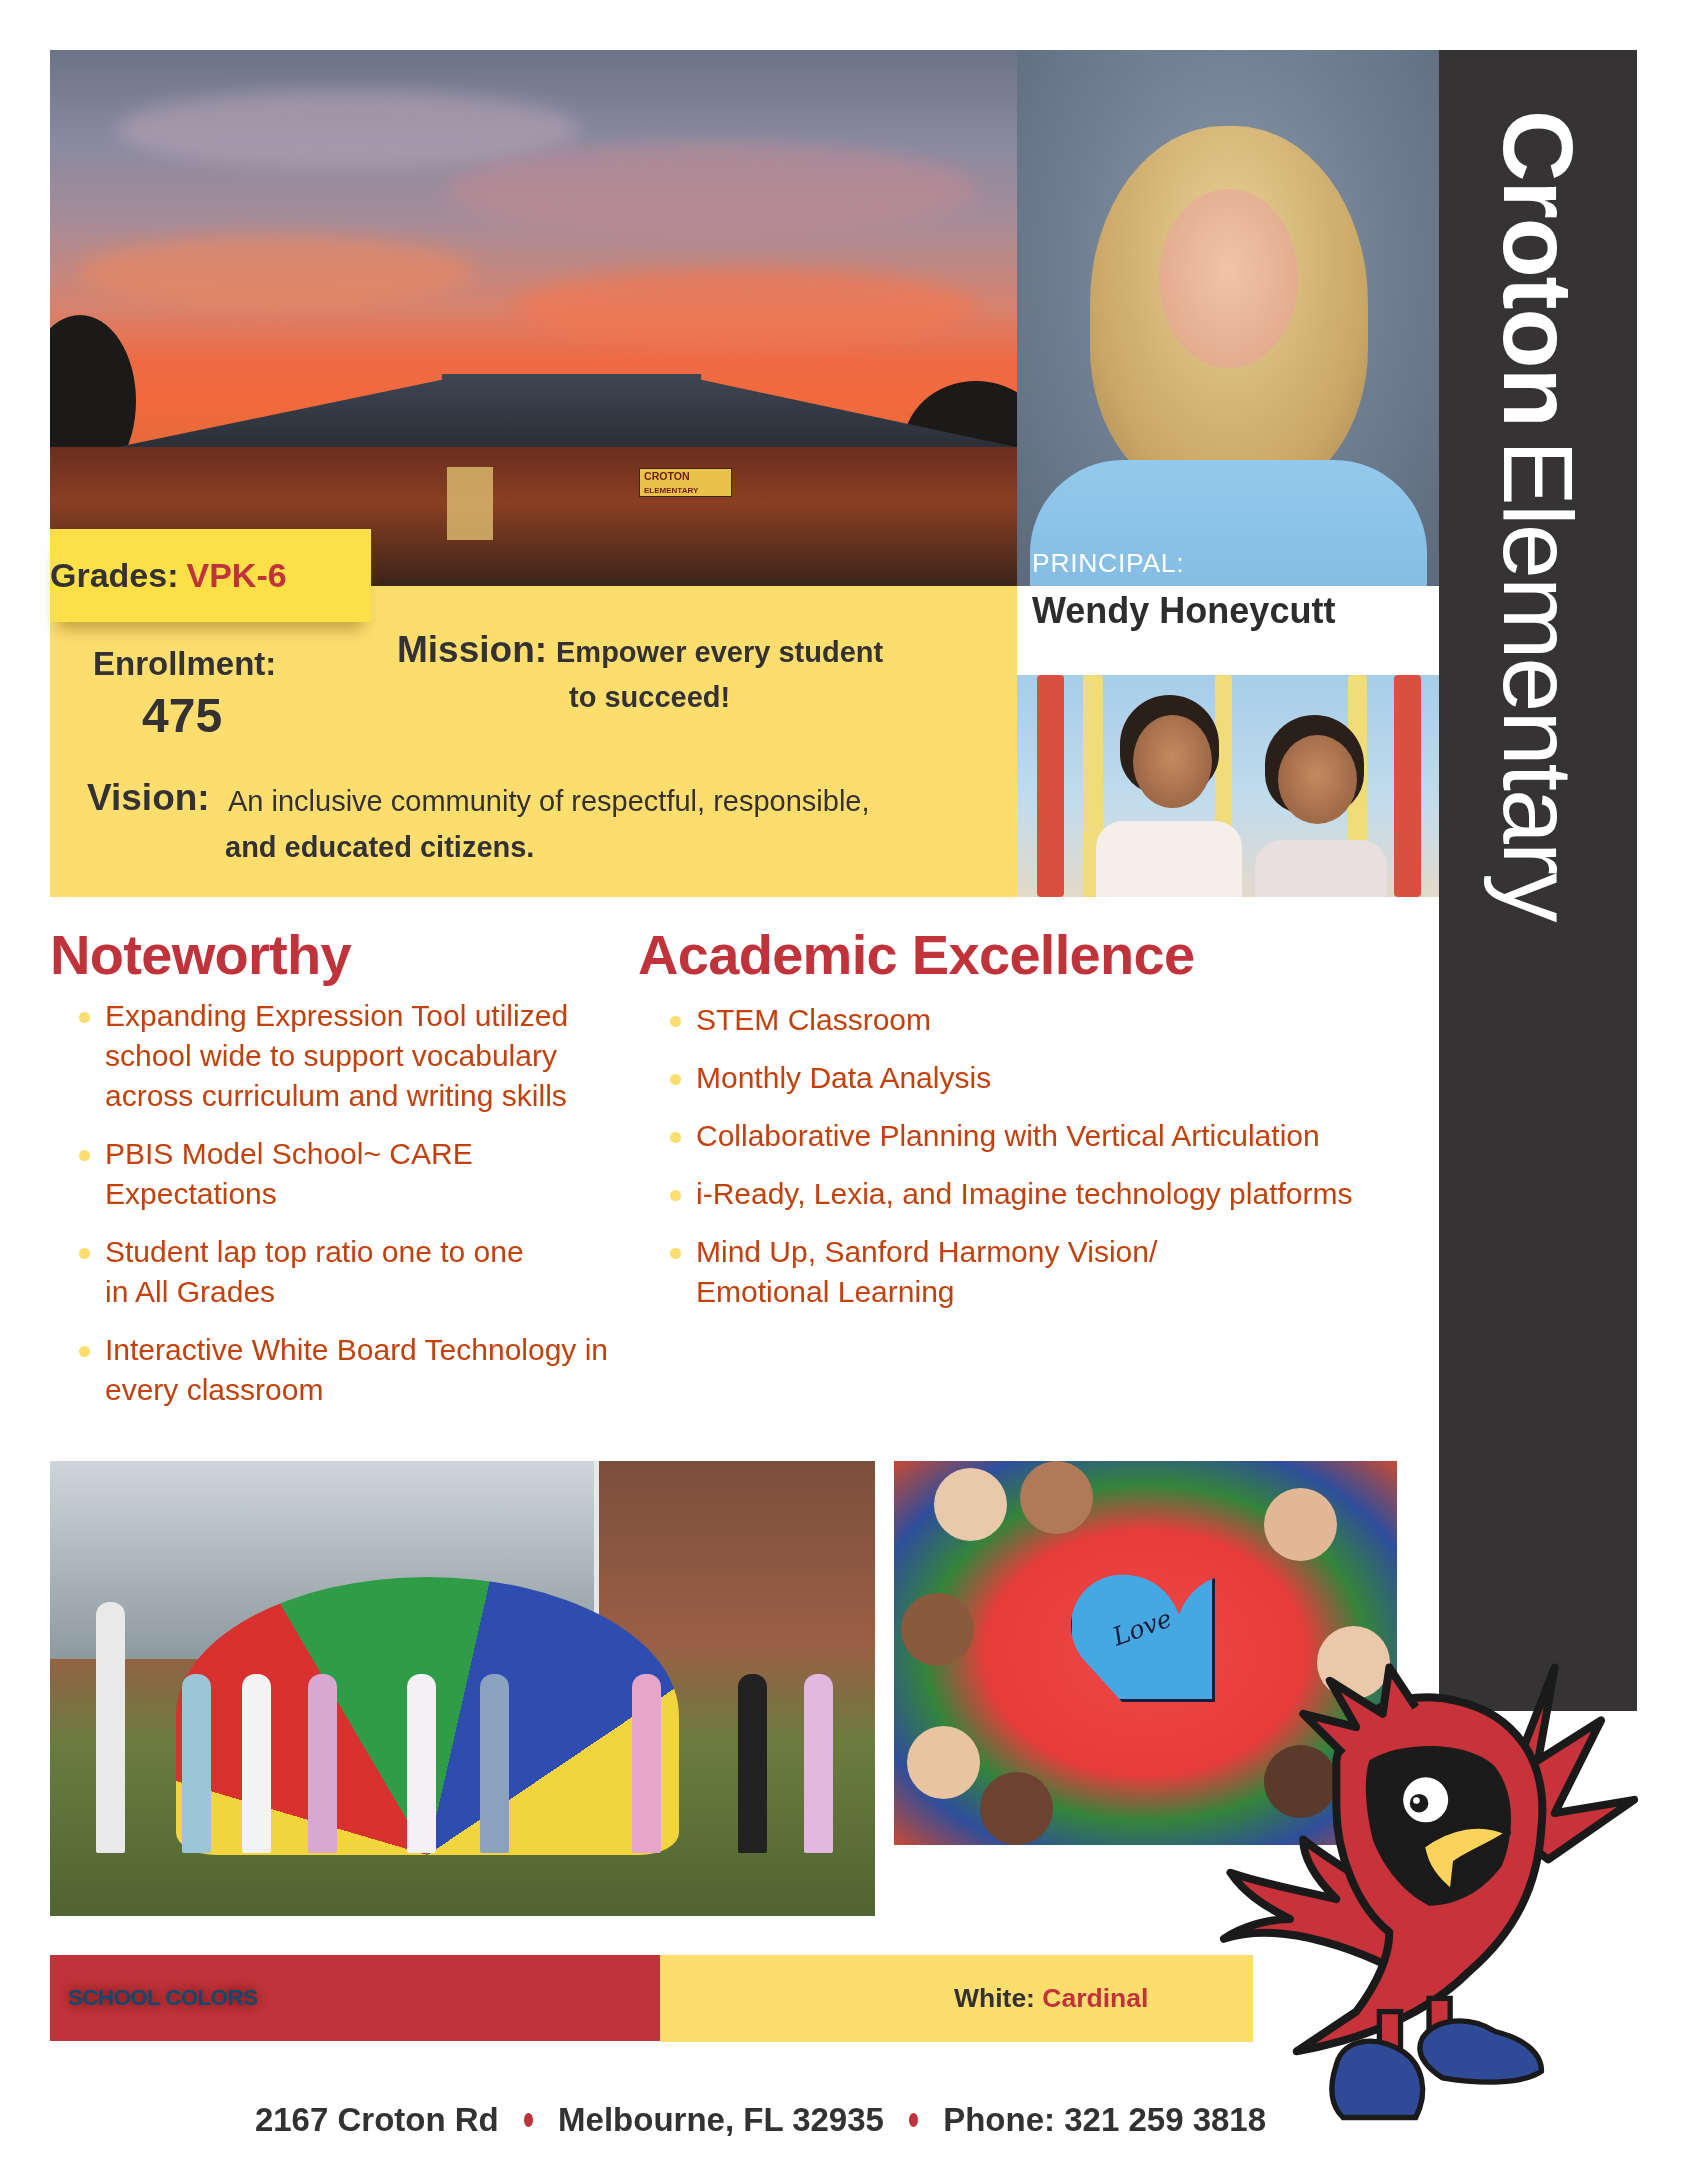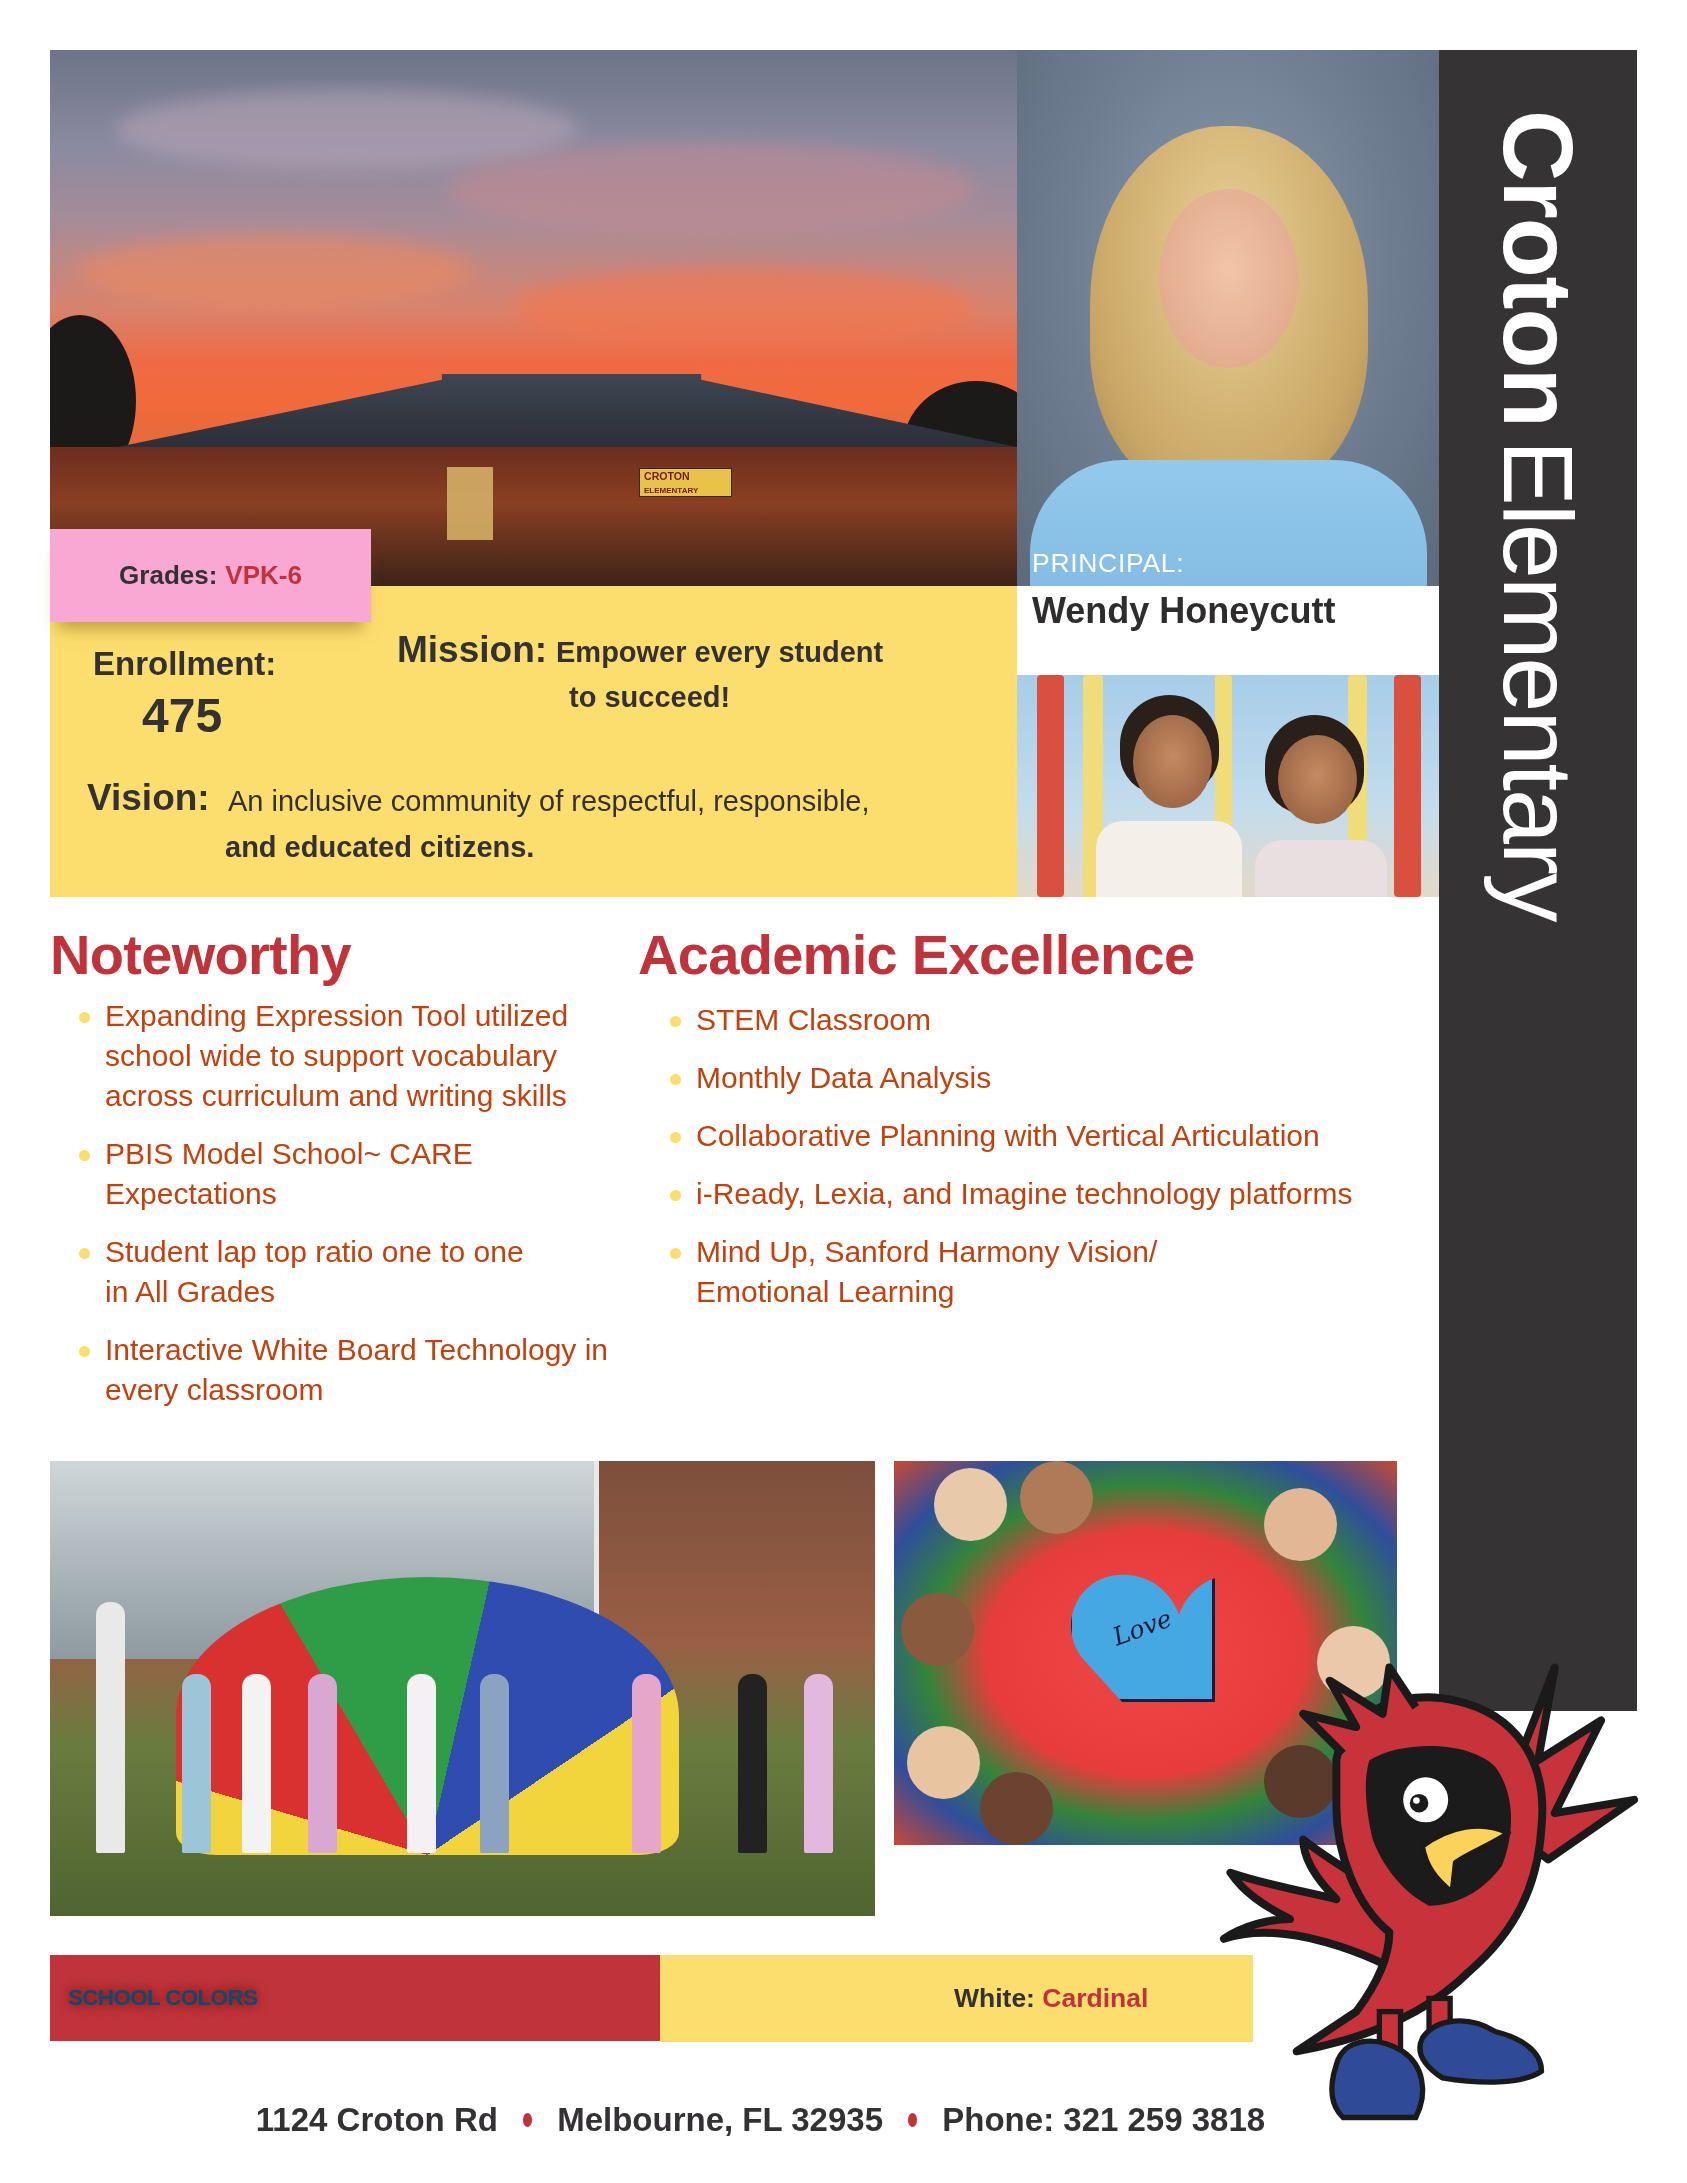--- a/index.html
+++ b/index.html
@@ -28,24 +28,24 @@
     }
     .hero .door { position: absolute; left: 397px; top: 417px; width: 46px; height: 73px; background: #d8b66a; opacity: .85; }
     .hero .sign {
       position: absolute; left: 589px; top: 418px; width: 93px; height: 29px; background: #e9c24a;
       font-size: 10.6px; font-weight: bold; color: #6b1d16; line-height: 13.2px; padding: 1.3px 4px; border: 1.3px solid #3c2419;
     }
     .hero .tree { position: absolute; background: #1b1a18; border-radius: 50%; }
 
     
     .grades-card {
-      left: 50px; top: 529px; width: 321px; height: 93px; background: #f9a8d4;
+      left: 50px; top: 529px; width: 321px; height: 93px; background: #fde047;
       box-shadow: 0 14.6px 14.6px -8px rgba(140,110,30,.55);
-      display: flex; align-items: center; justify-content: center;
-      font-size: 26px; font-weight: bold; z-index: 3;
+      display: flex; align-items: center; 
+      font-size: 34px; font-weight: bold; z-index: 3;
     }
     .grades-card .val { color: #c1333a; margin-left: 8px; }
 
     
     .info-box { left: 50px; top: 586px; width: 967px; height: 311px; background: #fcde6e; z-index: 1; }
     .enroll-label { left: 93px; top: 645px; font-size: 33px; font-weight: bold; z-index: 2; }
     .enroll-val { left: 142px; top: 688px; font-size: 48px; font-weight: bold; z-index: 2; }
     .mission-label { left: 397px; top: 629px; font-size: 37px; font-weight: bold; z-index: 2; }
     .mission-text { left: 556px; top: 636px; font-size: 29px; font-weight: bold; z-index: 2; }
     .mission-text2 { left: 569px; top: 681px; font-size: 29px; font-weight: bold; z-index: 2; }
@@ -249,21 +249,21 @@
 
 <div class="abs colors-bar"></div>
 <div class="abs colors-label">SCHOOL COLORS</div>
 <div class="abs mascot-bar"></div>
 <div class="abs mascot-label">
   <span>White:</span>
   <span class="val">Cardinal</span>
 </div>
 
 <div class="abs footer">
-  <span>1124 Croton Rd</span>
+  <span>2167 Croton Rd</span>
   <span class="dot"></span>
   <span>Melbourne, FL 32935</span>
   <span class="dot"></span>
   <span>Phone: 321 259 3818</span>
 </div>
 
 <svg class="abs cardinal" viewBox="0 0 680 760" xmlns="http://www.w3.org/2000/svg">
 
   <path d="M440 270 L530 40 L505 180 L600 120 L530 260 L650 240 L520 330 Z" fill="#c8323a" stroke="#1a1a1a" stroke-width="12" stroke-linejoin="round"></path>
 

